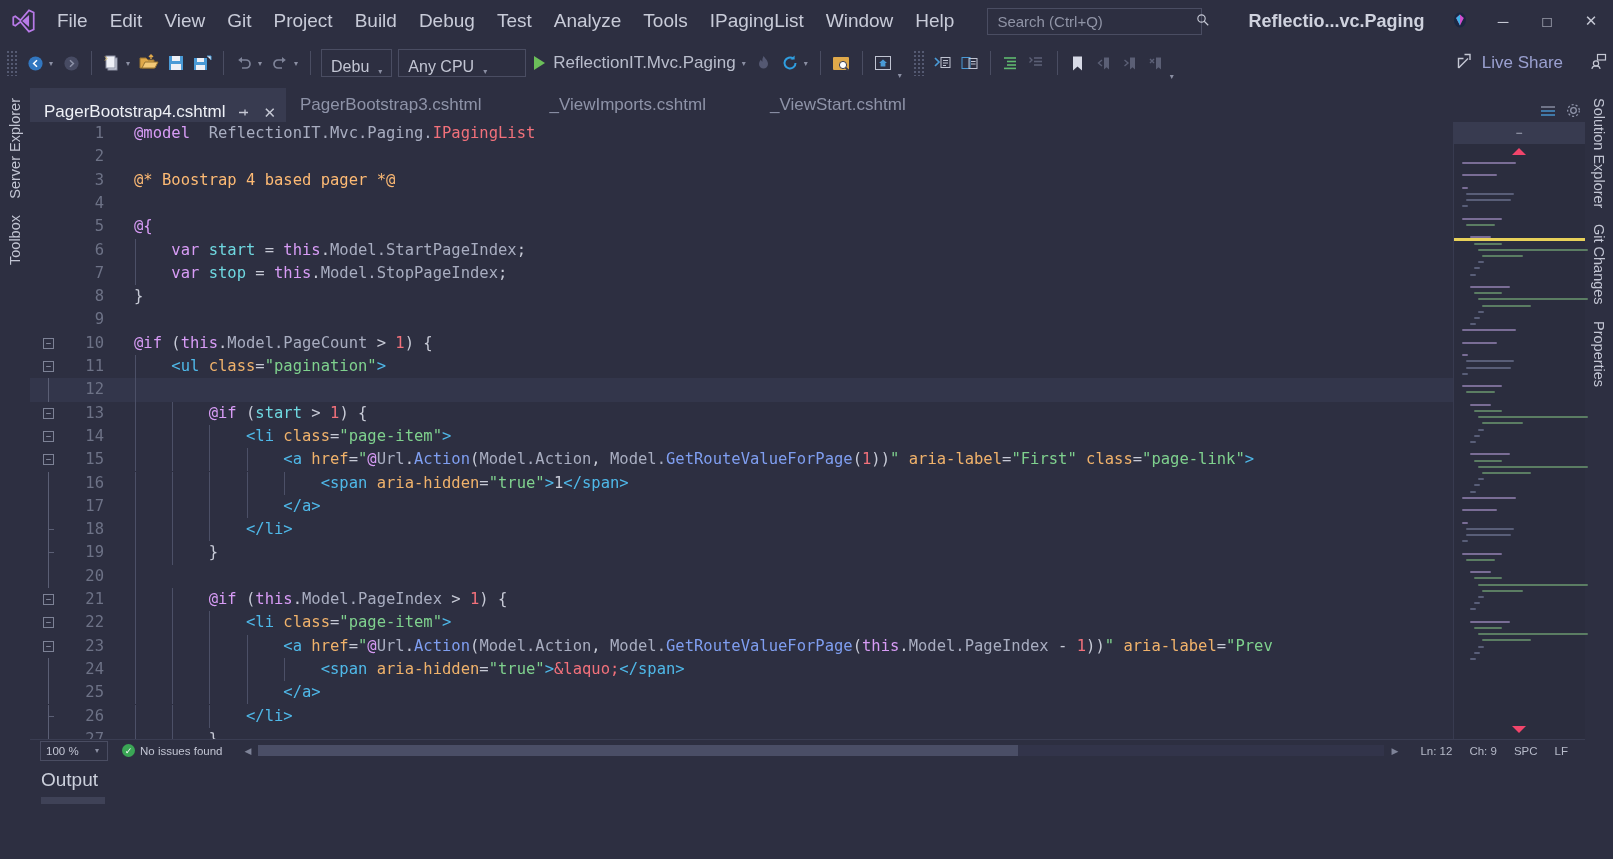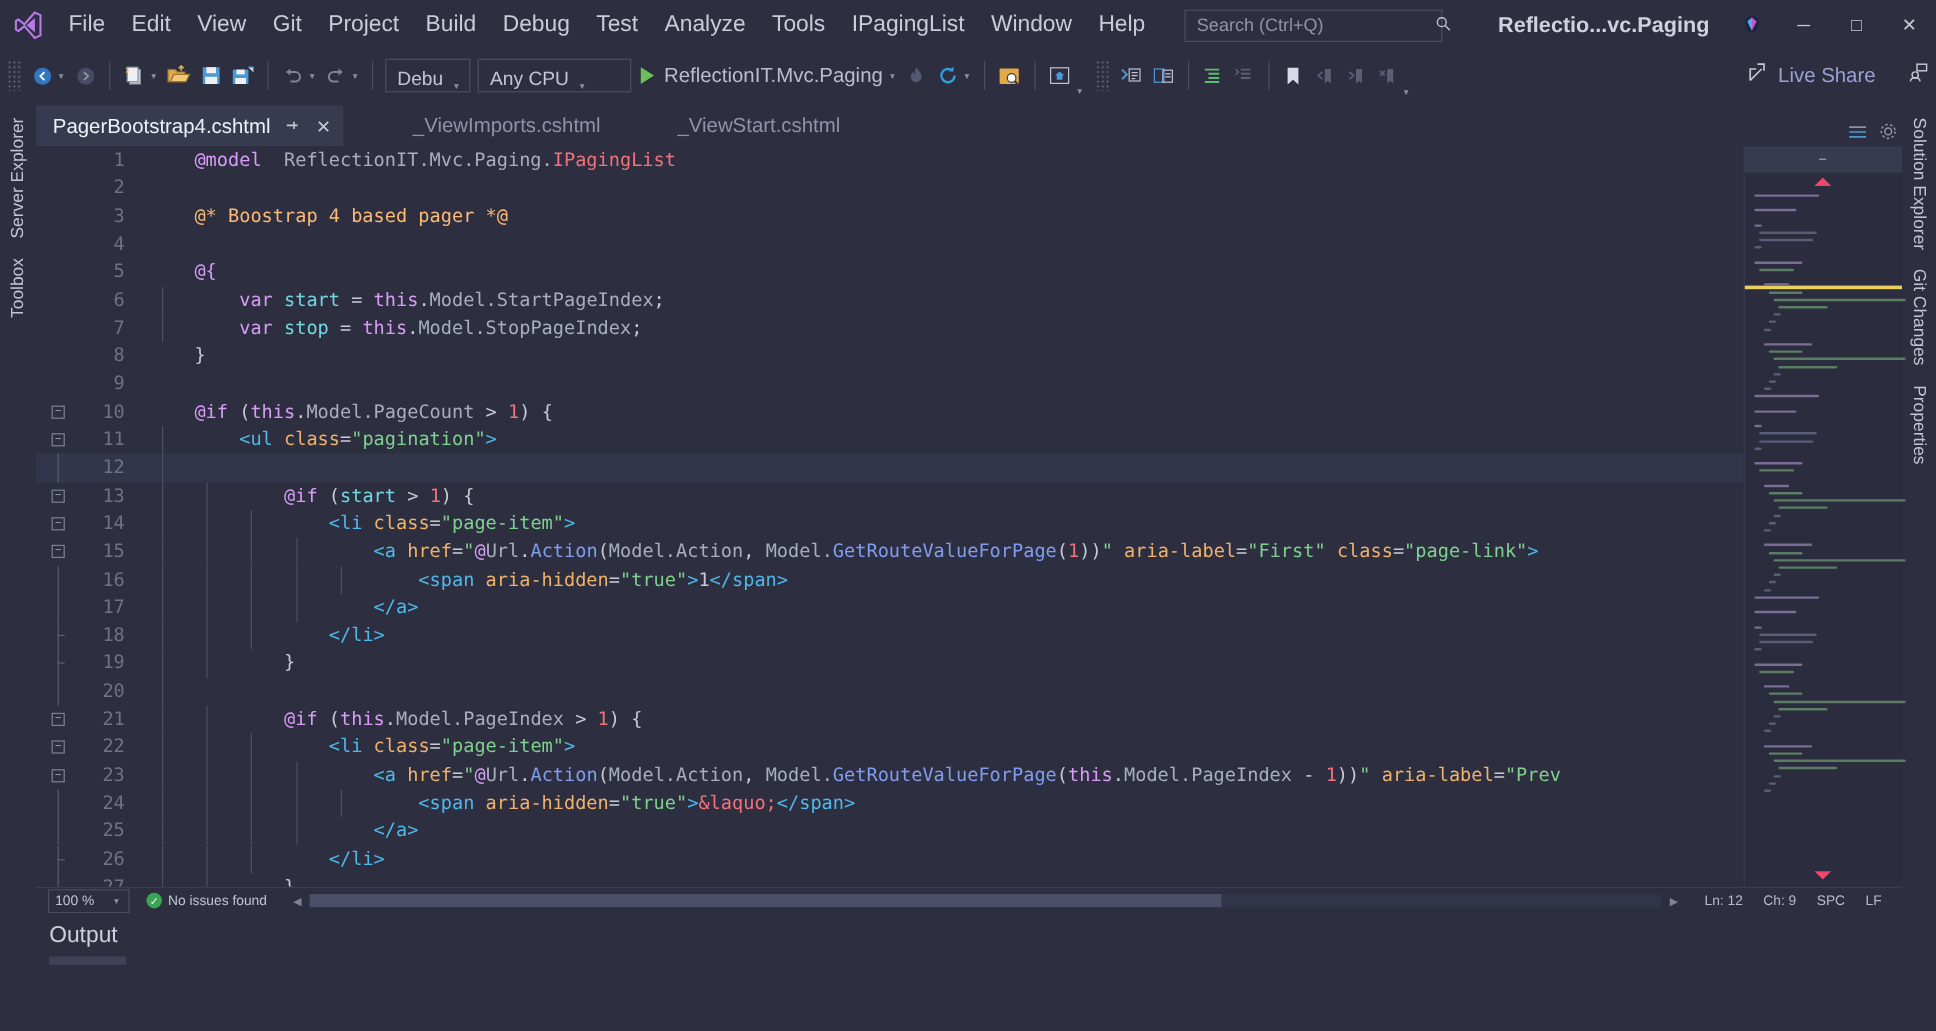--- a/index.html
+++ b/index.html
@@ -53,31 +53,31 @@
   .vstack{ display:flex; flex-direction:column; align-items:center; height:100%; padding-top:6px; }
 
   
   .rail-r{ position:absolute; right:0; top:84px; width:28px; height:687px; background:#2d2f41; }
   .rail-r .v{ writing-mode:vertical-rl; text-orientation:mixed;
       font-size:14.5px; color:#c2c5d3; padding:8px 0; white-space:nowrap; }
 
   
   .tabstrip{ position:absolute; left:30px; top:88px; width:1555px; height:34px; background:#2d2f41; display:flex; align-items:flex-end; }
   .tab{ height:34px; display:flex; align-items:center; padding:0 10px 0 14px; font-size:17px; color:#8e93a8; white-space:nowrap; }
-  .tab.active{ background:#383b50; color:#eef0f6; border-top:2px solid #383b50; }
+  .tab.active{ background:#383b50; color:#eef0f6; border-top:2px solid #383b50;align-items:flex-end; }
   .tab .pin{ font-size:12px; color:#c5c8d4; margin-left:12px; }
   .tab .x{ font-size:15px; color:#c5c8d4; margin-left:13px; }
   .tabstrip-right{ margin-left:auto; display:flex; align-items:center; padding-right:4px; gap:10px; }
 
   
   .editor{ position:absolute; left:30px; top:122px; width:1423px; height:617px; background:#2d2f41; overflow:hidden; }
   .code{ position:absolute; left:0; top:0; font-family:"DejaVu Sans Mono", monospace; font-size:15.5px; line-height:23.3px; white-space:pre; }
   .row{ position:relative; height:23.3px; display:flex; }
   .ln{ position:absolute; left:28px; width:46px; text-align:right; color:#6d7286; height:23.3px; }
-  .ctext{ position:absolute; left:104px; color:#c7cad6; height:23.3px;margin-left:28px; }
+  .ctext{ position:absolute; left:104px; color:#c7cad6; height:23.3px; }
   .hl-row{ position:absolute; left:0; top:0; width:1423px; height:23.3px; background:#33364b; }
   .fold{ position:absolute; left:13px; width:11px; height:11px; border:1px solid #7d8296; color:#9aa0b4;
       font-size:9px; line-height:9px; text-align:center; top:6px; }
   .foldline{ position:absolute; left:18px; top:0; width:1px; height:23.3px; background:#5b5f75; }
   .foldtick{ position:absolute; left:18px; top:11px; width:6px; height:1px; background:#5b5f75; }
   .indentguide{ position:absolute; width:1px; height:23.3px; background:#4c5067; top:0; }
 
   
   .t-razor{ color:#d89cf6; }
   .t-kw{ color:#d89cf6; }
@@ -390,20 +390,23 @@
 
   <div class="tabstrip">
     <div class="tab active">
       <span>PagerBootstrap4.cshtml</span>
       <span class="pin">
         <svg width="13" height="13" viewBox="0 0 13 13">
             <path d="M2 6.5h6M8 3.5v6M8 6.5h3" stroke="#c5c8d4" stroke-width="1.3" fill="none"></path>
           </svg>
       </span>
       <span class="x">✕</span>
+    </div>
+    <div class="tab">
+      <span>PagerBootstrap3.cshtml</span>
     </div>
     <div class="tab" style="margin-left:44px">
       <span>_ViewImports.cshtml</span>
     </div>
     <div class="tab" style="margin-left:40px">
       <span>_ViewStart.cshtml</span>
     </div>
     <div class="tabstrip-right">
       <span>
         <svg width="16" height="14" viewBox="0 0 16 14">

